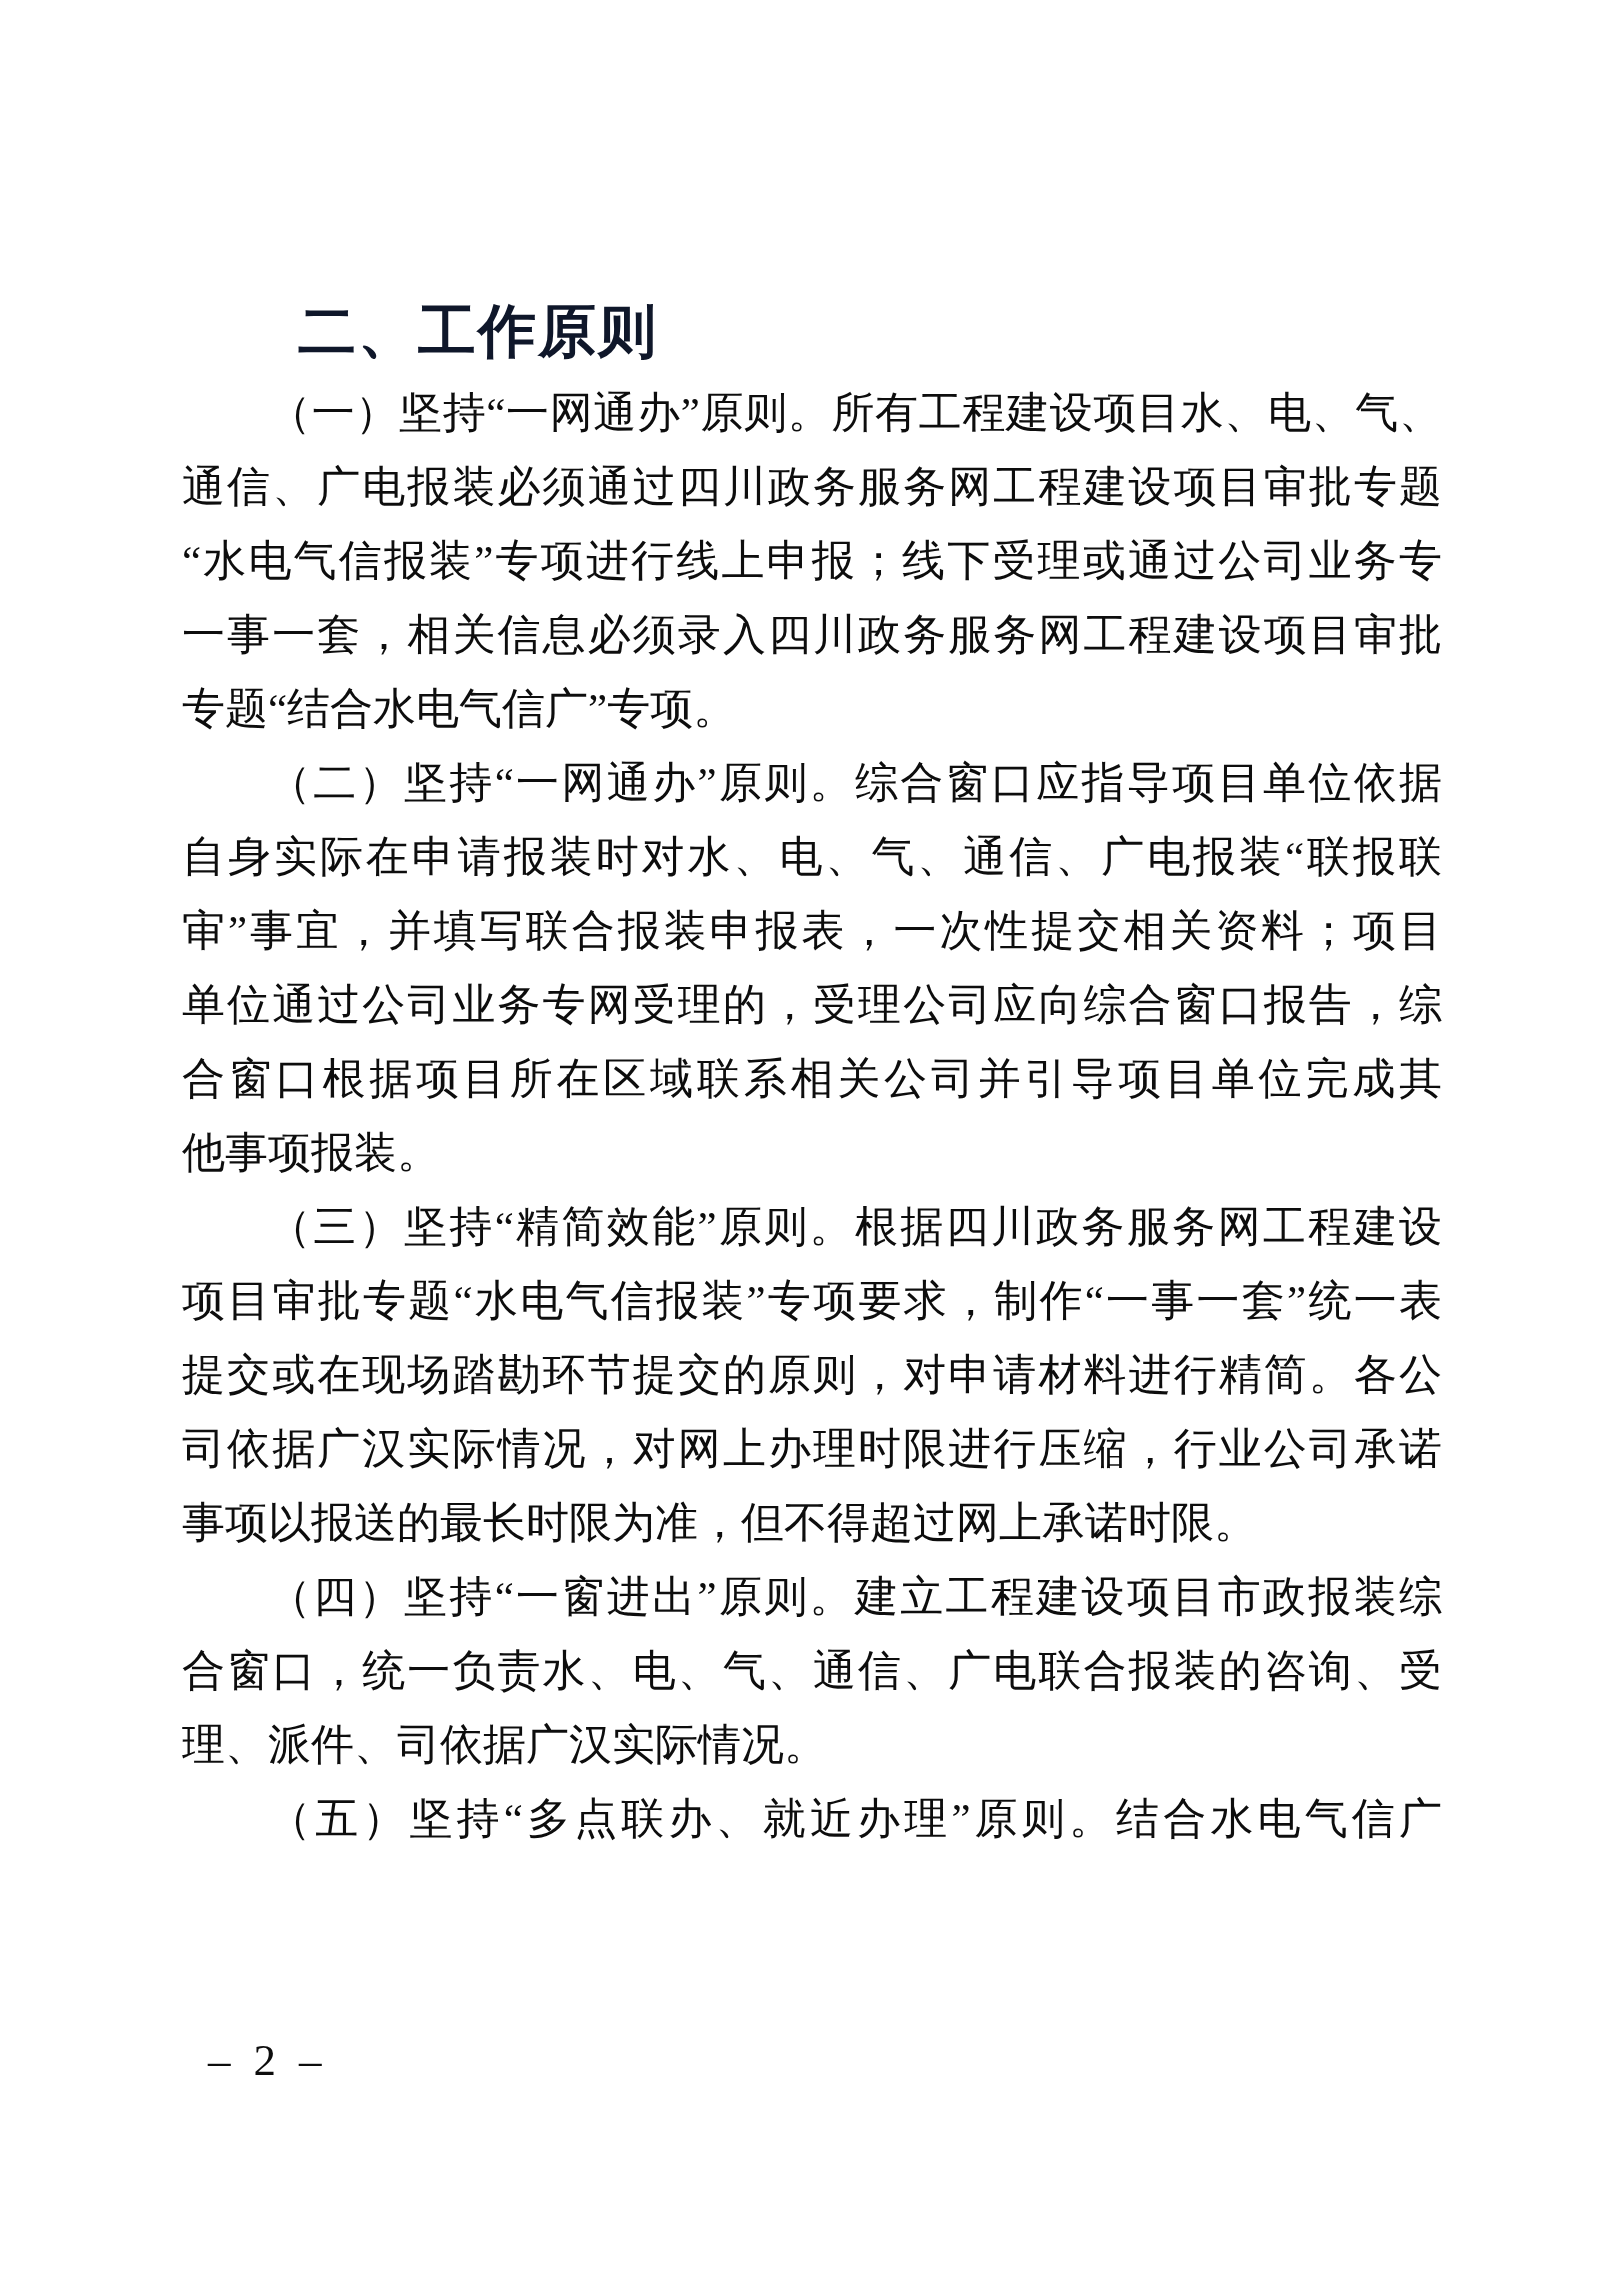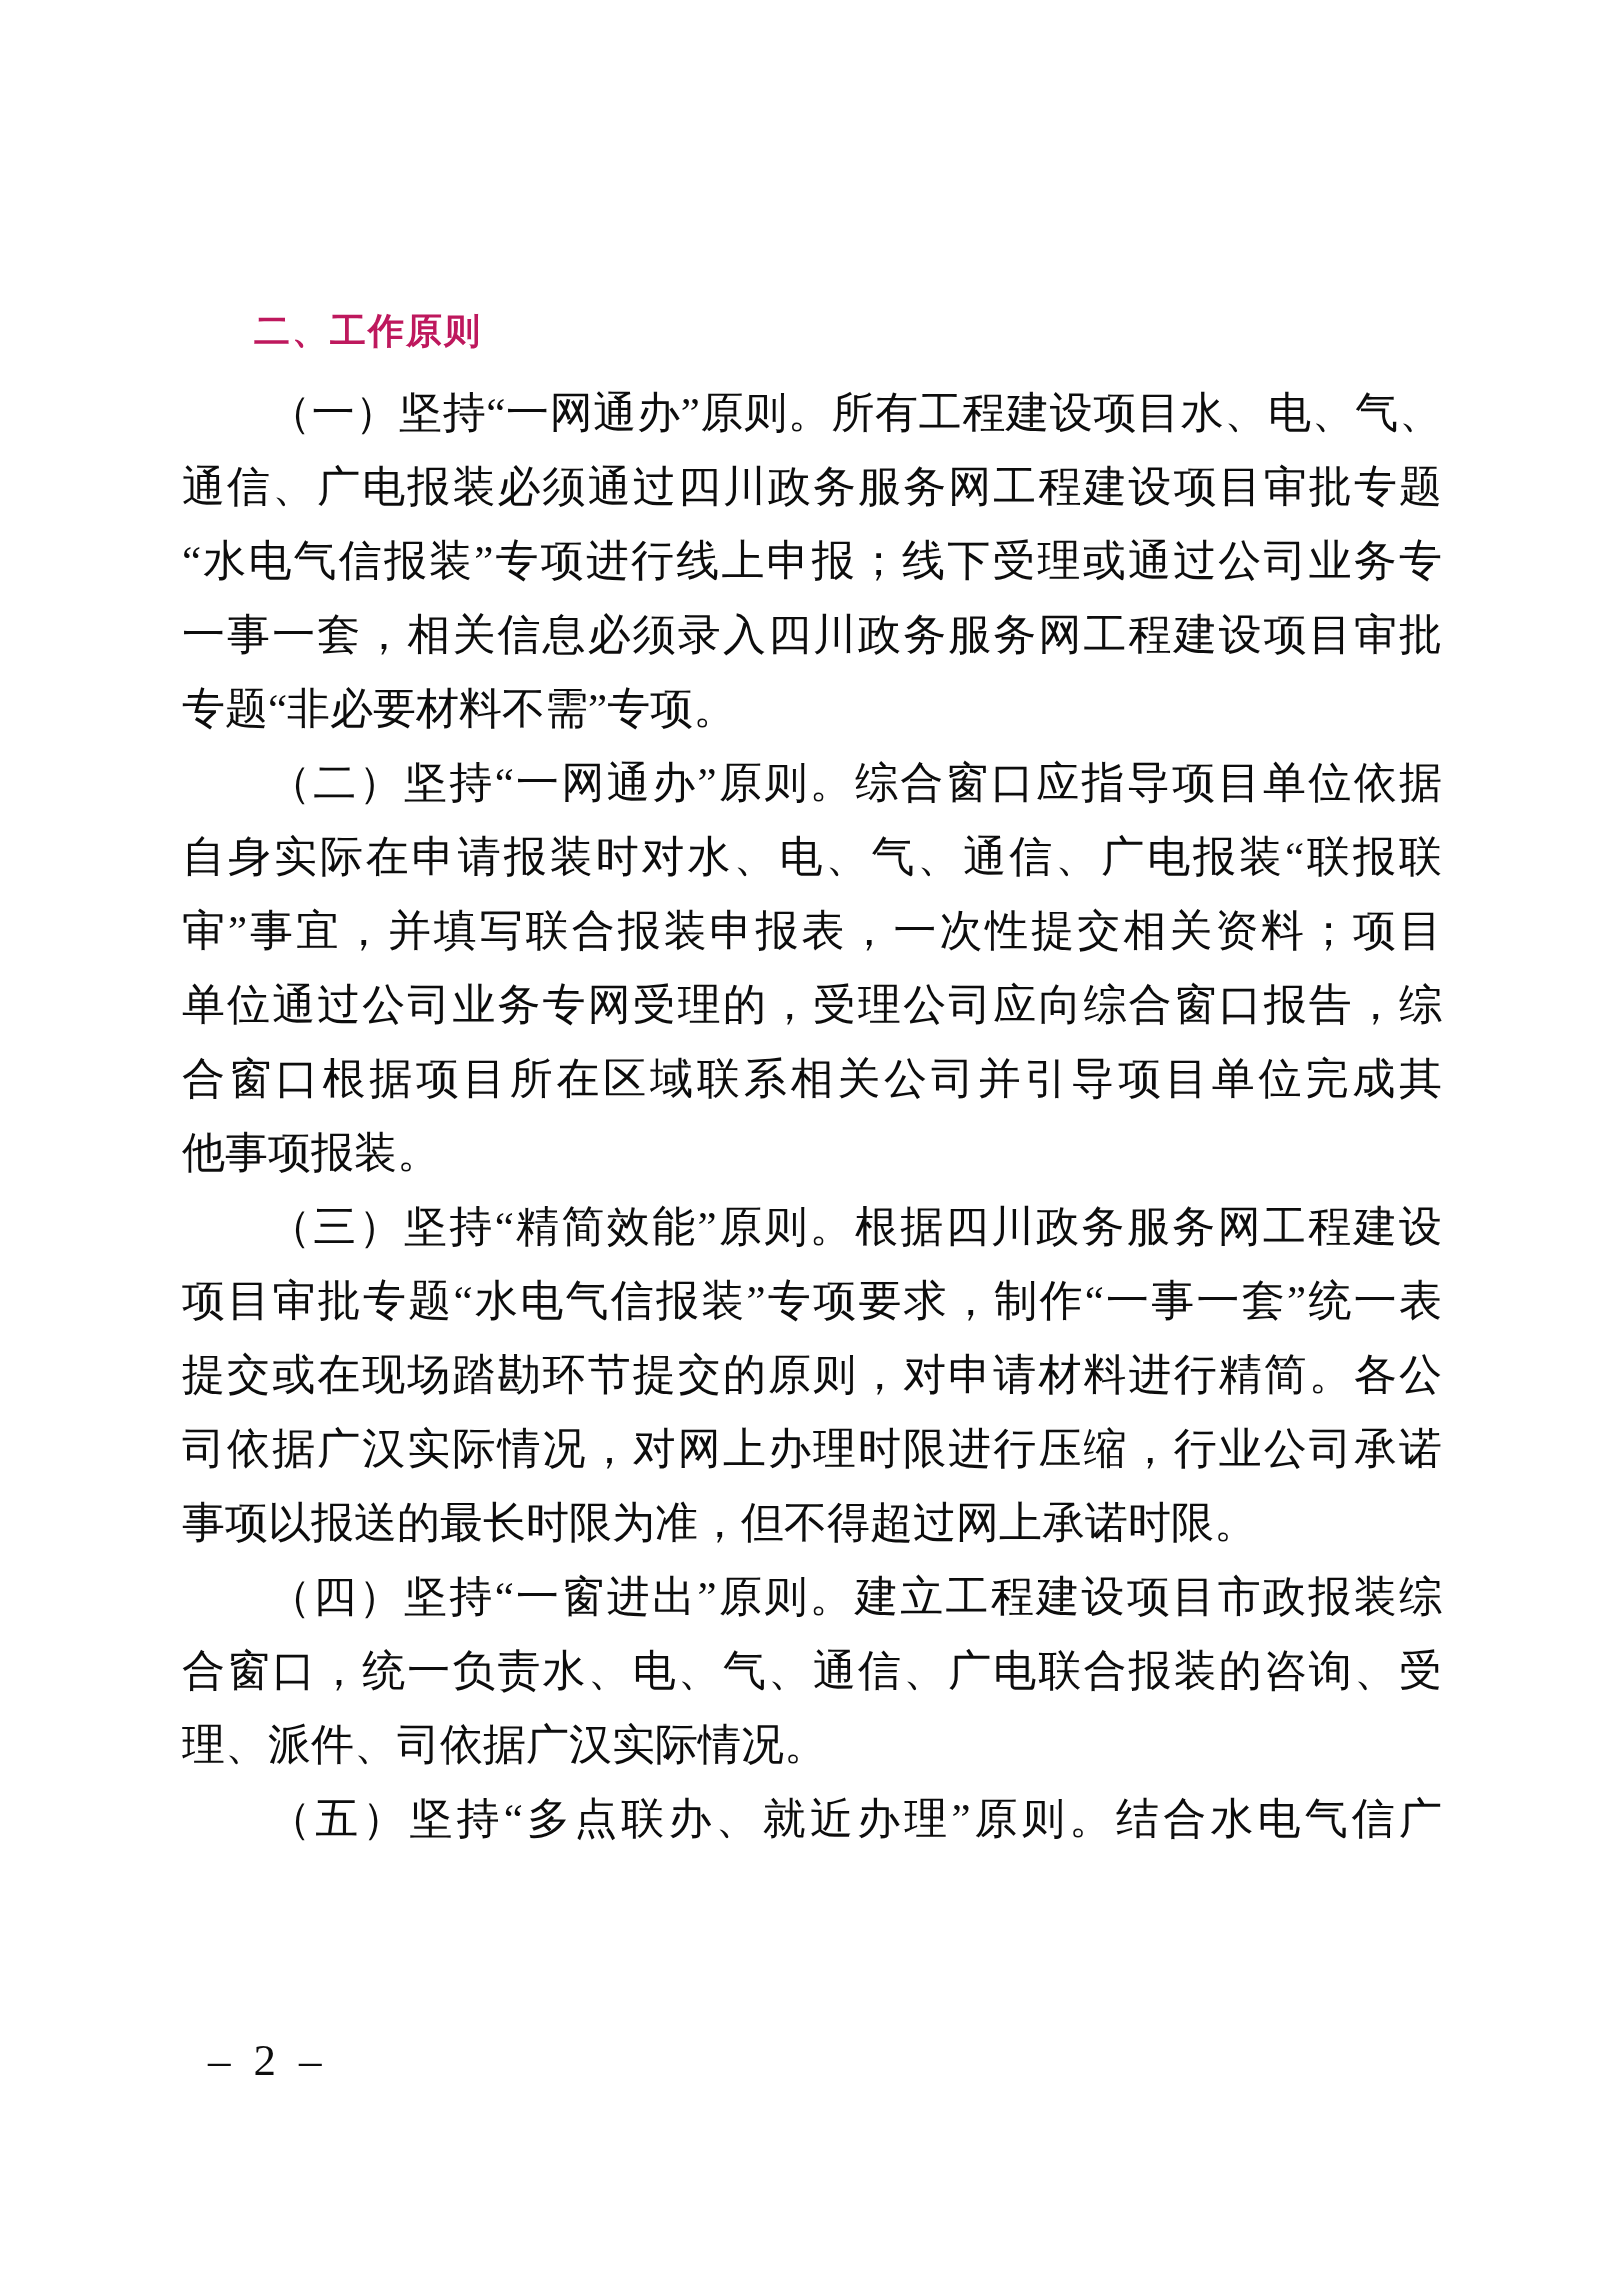--- a/index.html
+++ b/index.html
@@ -18,26 +18,26 @@
   }
   .content {
     position: absolute;
     left: 182px;
     top: 294px;
     width: 1260px;
   }
   .heading {
     font-family: "Liberation Sans", "DejaVu Sans", sans-serif;
     font-weight: bold;
-    font-size: 36px;
+    font-size: 58px;
     line-height: 74px;
     letter-spacing: 2px;
     text-indent: 2em;
     margin: 0 0 7.8px 0;
-    color: #be185d;
+    color: #0f172a;
   }
   .para {
     margin: 0;
   }
   .line {
     font-family: "Liberation Serif", "DejaVu Serif", serif;
     font-size: 43px;
     line-height: 74px;
     white-space: nowrap;
     text-align: justify;
@@ -69,21 +69,21 @@
 <div class="page">
   <div class="content">
 
     <h2 class="heading">二、工作原则</h2>
 
     <div class="para">
       <div class="line first">（一）坚持“一网通办”原则。所有工程建设项目水、电、气、</div>
       <div class="line">通信、广电报装必须通过四川政务服务网工程建设项目审批专题</div>
       <div class="line">“水电气信报装”专项进行线上申报；线下受理或通过公司业务专</div>
       <div class="line">一事一套，相关信息必须录入四川政务服务网工程建设项目审批</div>
-      <div class="line last">专题“非必要材料不需”专项。</div>
+      <div class="line last">专题“结合水电气信广”专项。</div>
     </div>
 
     <div class="para">
       <div class="line first">（二）坚持“一网通办”原则。综合窗口应指导项目单位依据</div>
       <div class="line">自身实际在申请报装时对水、电、气、通信、广电报装“联报联</div>
       <div class="line">审”事宜，并填写联合报装申报表，一次性提交相关资料；项目</div>
       <div class="line">单位通过公司业务专网受理的，受理公司应向综合窗口报告，综</div>
       <div class="line">合窗口根据项目所在区域联系相关公司并引导项目单位完成其</div>
       <div class="line last">他事项报装。</div>
     </div>

